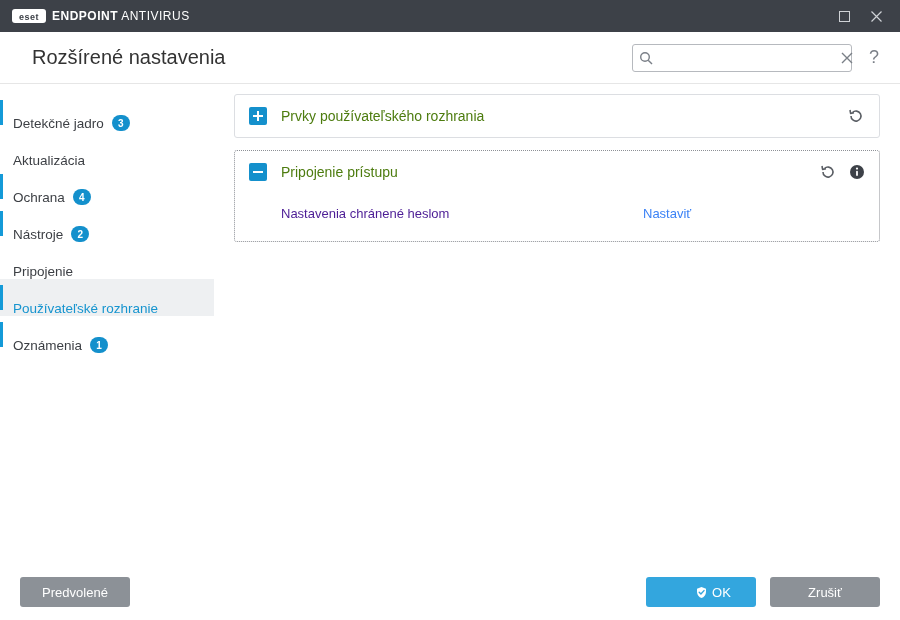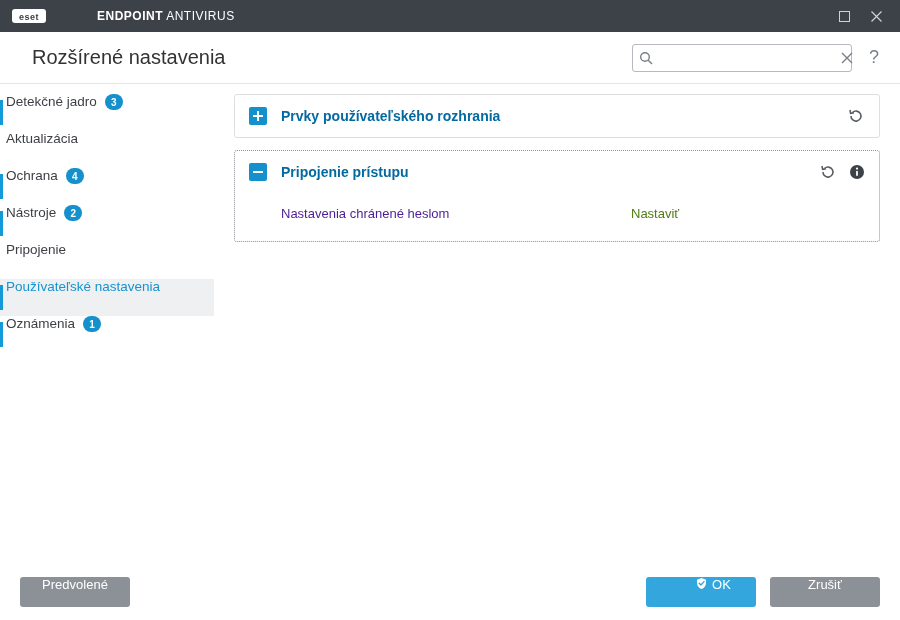--- a/index.html
+++ b/index.html
@@ -15,21 +15,21 @@
     padding: 0 8px 0 12px;
     font-size: 12px;
     letter-spacing: 0.5px;
   }
   .titlebar .brand-logo {
     display: inline-flex;
     align-items: center;
     margin-right: 6px;
   }
   .titlebar .brand-text { font-weight: 400; }
-  .titlebar .brand-text b { font-weight: 600; margin-left: 45px; }
+  .titlebar .brand-text b { font-weight: 600; }
   .titlebar .spacer { flex: 1; }
   .titlebar .win-btn {
     width: 32px; height: 32px;
     display: flex; align-items: center; justify-content: center;
     color: #cfd2d6;
     cursor: pointer;
   }
 
   
   .headerrow {
@@ -86,22 +86,22 @@
 
   
   .sidebar {
     width: 214px;
     padding-top: 10px;
   }
   .side-item {
     position: relative;
     height: 37px;
     display: flex;
-    align-items: flex-start;
-    padding: 0 12px 0 6px;
+    align-items: flex-end;
+    padding: 0 12px 0 13px;
     font-size: 13.5px;
     color: #3c3f44;
     cursor: pointer;
   }
   .side-item.indicator::before {
     content: "";
     position: absolute;
     left: 0; top: 6px; bottom: 6px;
     width: 3px;
     background: #149ad8;
@@ -146,60 +146,61 @@
     padding: 0 14px;
     cursor: pointer;
   }
   .panel-header .expand-icon {
     width: 18px; height: 18px;
     margin-right: 14px;
     flex: none;
   }
   .panel-header .title {
     font-size: 14px;
-    color: #0369a1;
-    font-weight: 700;
+    color: #4d7c0f;
+    font-weight: 400;
     flex: 1;
   }
   .panel-header .hdr-icon {
     color: #5a5e64;
     margin-left: 12px;
     cursor: pointer;
     display: flex;
   }
   .panel-body {
     padding: 6px 14px 14px 46px;
   }
   .row {
     display: flex;
     align-items: center;
     height: 28px;
     font-size: 13px;
   }
   .row .label { color: #4c1d95; width: 350px; }
-  .row .link { color: #4d7c0f; cursor: pointer; }
+  .row .link { color: #3b82f6; cursor: pointer; margin-left: 12px; }
 
   
   .footer {
     height: 56px;
     display: flex;
     align-items: center;
     padding: 0 20px;
   }
   .footer .spacer { flex: 1; }
   .btn {
     height: 30px;
     min-width: 110px;
     border: none;
     border-radius: 3px;
     font-size: 13px;
     cursor: pointer;
     padding: 0 16px;
     color: #fff;
     display: inline-flex;
+    align-items: center;
     justify-content: center;
     gap: 4px;
   }
   .btn-grey { background: #8c9197; }
   .btn-primary { background: #33a6de; padding-left: 40px; }
   .btn + .btn { margin-left: 14px; }
 </style>
 </head>
 <body>
 
@@ -259,21 +260,21 @@
       <span class="badge">4</span>
     </div>
     <div class="side-item indicator">
       <span>Nástroje</span>
       <span class="badge">2</span>
     </div>
     <div class="side-item">
       <span>Pripojenie</span>
     </div>
     <div class="side-item indicator selected">
-      <span>Používateľské nastavenia</span>
+      <span>Používateľské rozhranie</span>
     </div>
     <div class="side-item indicator">
       <span>Oznámenia</span>
       <span class="badge">1</span>
     </div>
   </div>
 
   <div class="content">
 
     <div class="panel">

